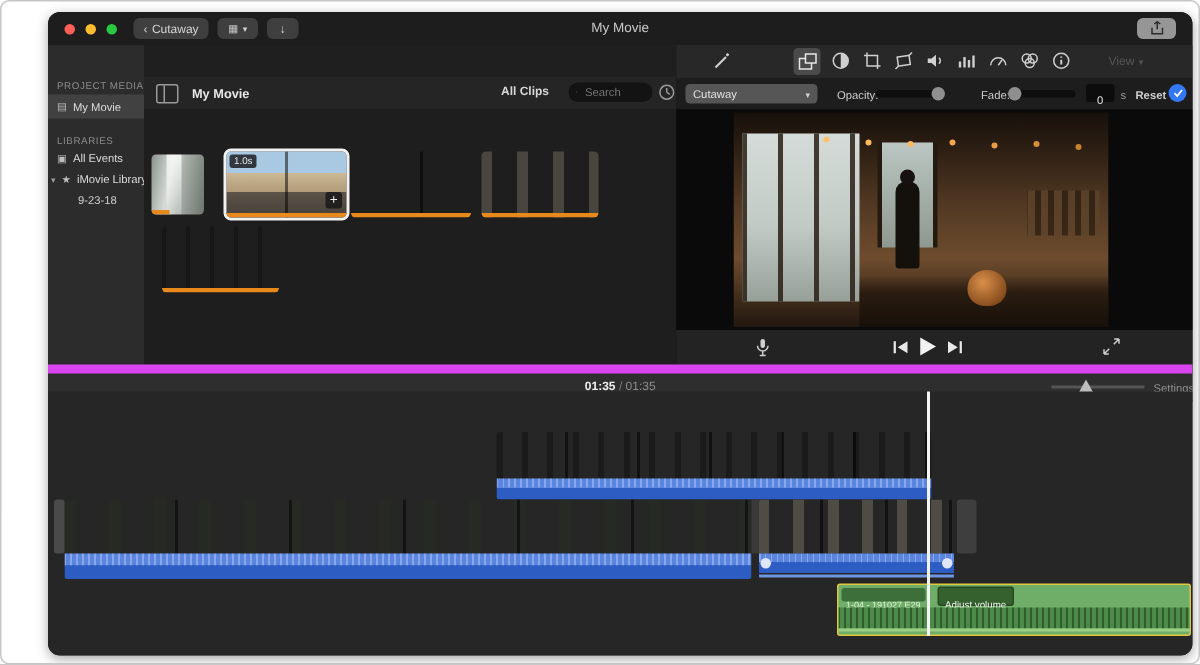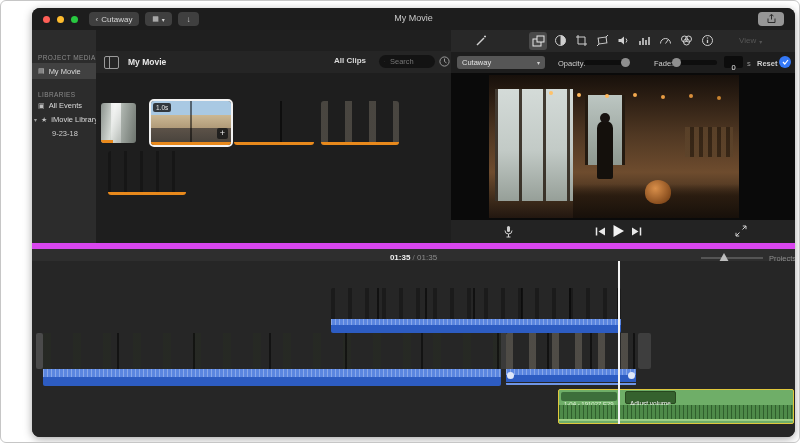--- a/index.html
+++ b/index.html
@@ -279,21 +279,21 @@
 
   <div class="abs" style="left:0;top:235px;width:763px;height:18px;background:#2e2e2e;border-top:6px solid #d946ef;border-bottom:1px solid #1a1a1a;">
     <div class="abs" style="left:0;right:0;top:4px;text-align:center;font-size:8px;">
       <span style="color:#efefef;font-weight:bold;">01:35</span>
       <span style="color:#7c7c7c;">/</span>
       <span style="color:#8d8d8d;">01:35</span>
     </div>
     <div class="abs" style="left:669px;top:8px;width:62px;height:2px;background:#555;">
       <div class="abs" style="left:18px;top:-4px;width:0;height:0;border-left:5px solid transparent;border-right:5px solid transparent;border-bottom:9px solid #bdbdbd;"></div>
     </div>
-    <span class="abs lbl" style="left:737px;top:5px;font-size:7.5px;color:#8f8f8f;">Projects</span>
+    <span class="abs lbl" style="left:737px;top:5px;font-size:7.5px;color:#8f8f8f;">Settings</span>
   </div>
 
   <div class="abs" style="left:0;top:253px;width:763px;height:176px;background:#262626;">
 
     <div class="abs" style="left:299px;top:27px;width:290px;height:45px;border-radius:2px;overflow:hidden;">
       <div class="abs g-city frames" style="left:0;top:0;width:290px;height:31px;background-image:repeating-linear-gradient(90deg,transparent 0 46px,rgba(0,0,0,.55) 46px 48px),repeating-linear-gradient(90deg,rgba(0,0,0,.30) 0 4px,transparent 4px 17px);"></div>
       <div class="abs bluestrip" style="left:0;top:31px;width:290px;height:14px;">
         <div class="wavetex"></div>
       </div>
     </div>

